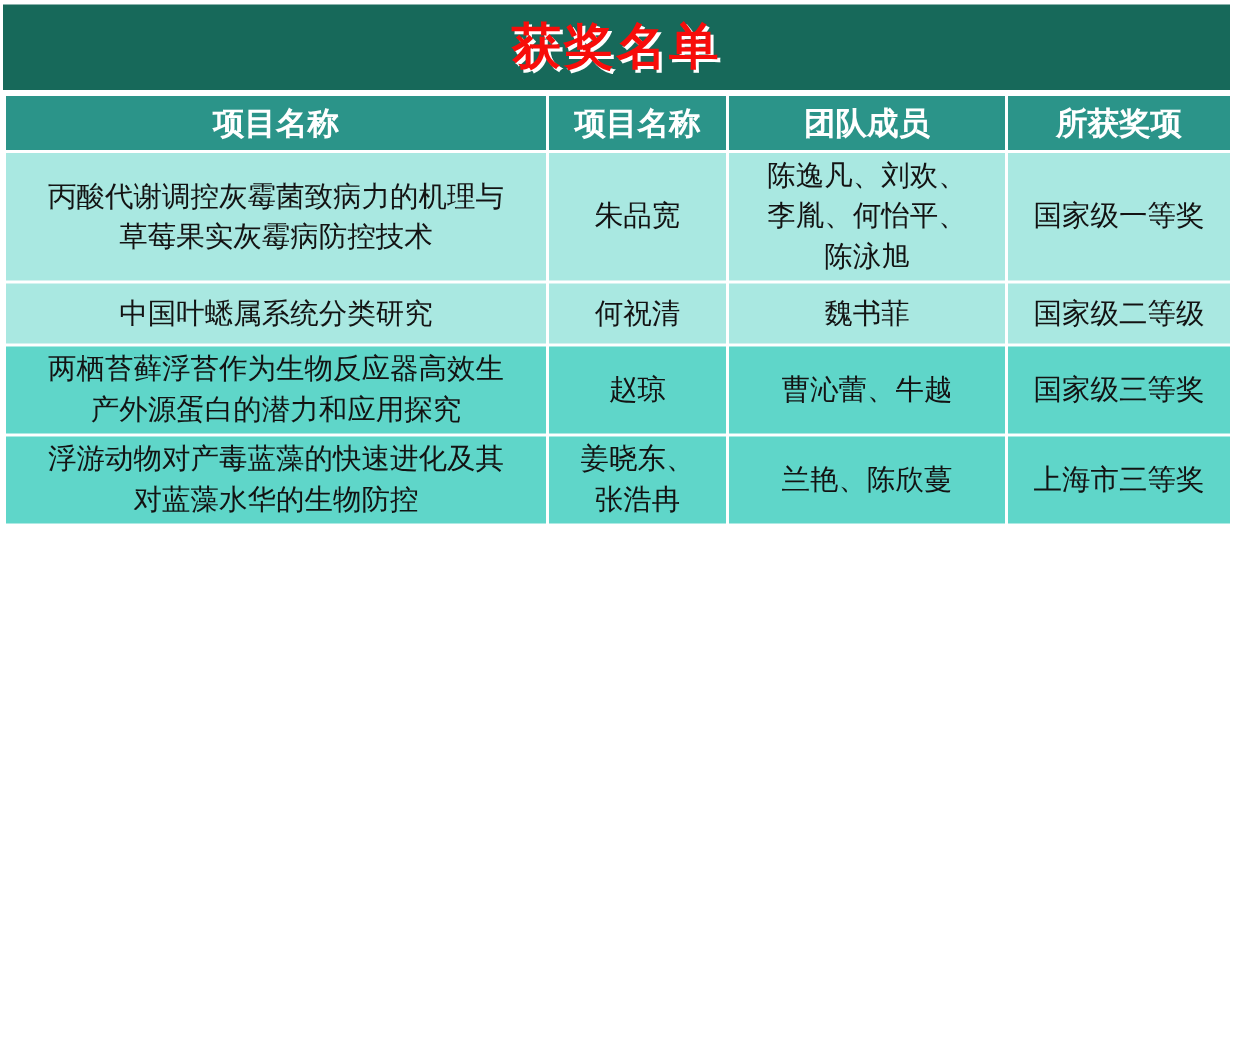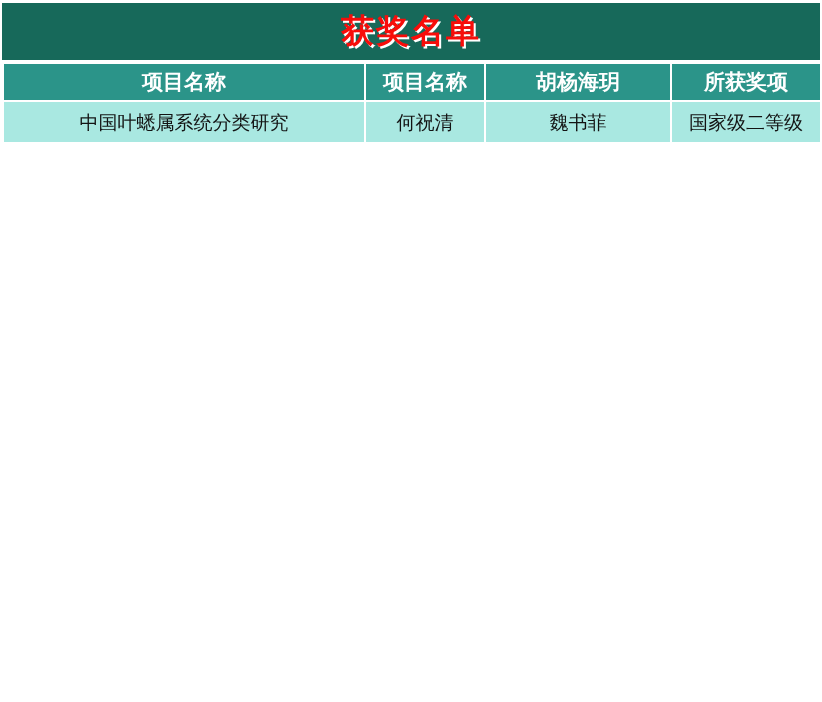--- a/index.html
+++ b/index.html
@@ -81,26 +81,50 @@
     <colgroup>
       <col class="c-project">
       <col class="c-teacher">
       <col class="c-members">
       <col class="c-award">
     </colgroup>
     <thead>
       <tr>
         <th>项目名称</th>
         <th>项目名称</th>
-        <th>胡杨海玥</th>
+        <th>团队成员</th>
         <th>所获奖项</th>
       </tr>
     </thead>
     <tbody>
+      <tr class="row-light h-3">
+        <td>丙酸代谢调控灰霉菌致病力的机理与
+草莓果实灰霉病防控技术</td>
+        <td>朱品宽</td>
+        <td>陈逸凡、刘欢、
+李胤、何怡平、
+陈泳旭</td>
+        <td>国家级一等奖</td>
+      </tr>
       <tr class="row-light h-1">
         <td>中国叶蟋属系统分类研究</td>
         <td>何祝清</td>
         <td>魏书菲</td>
         <td>国家级二等级</td>
       </tr>
+      <tr class="row-teal h-2">
+        <td>两栖苔藓浮苔作为生物反应器高效生
+产外源蛋白的潜力和应用探究</td>
+        <td>赵琼</td>
+        <td>曹沁蕾、牛越</td>
+        <td>国家级三等奖</td>
+      </tr>
+      <tr class="row-teal h-2">
+        <td>浮游动物对产毒蓝藻的快速进化及其
+对蓝藻水华的生物防控</td>
+        <td>姜晓东、
+张浩冉</td>
+        <td>兰艳、陈欣蔓</td>
+        <td>上海市三等奖</td>
+      </tr>
     </tbody>
   </table>
 </div>
 
 </body></html>

